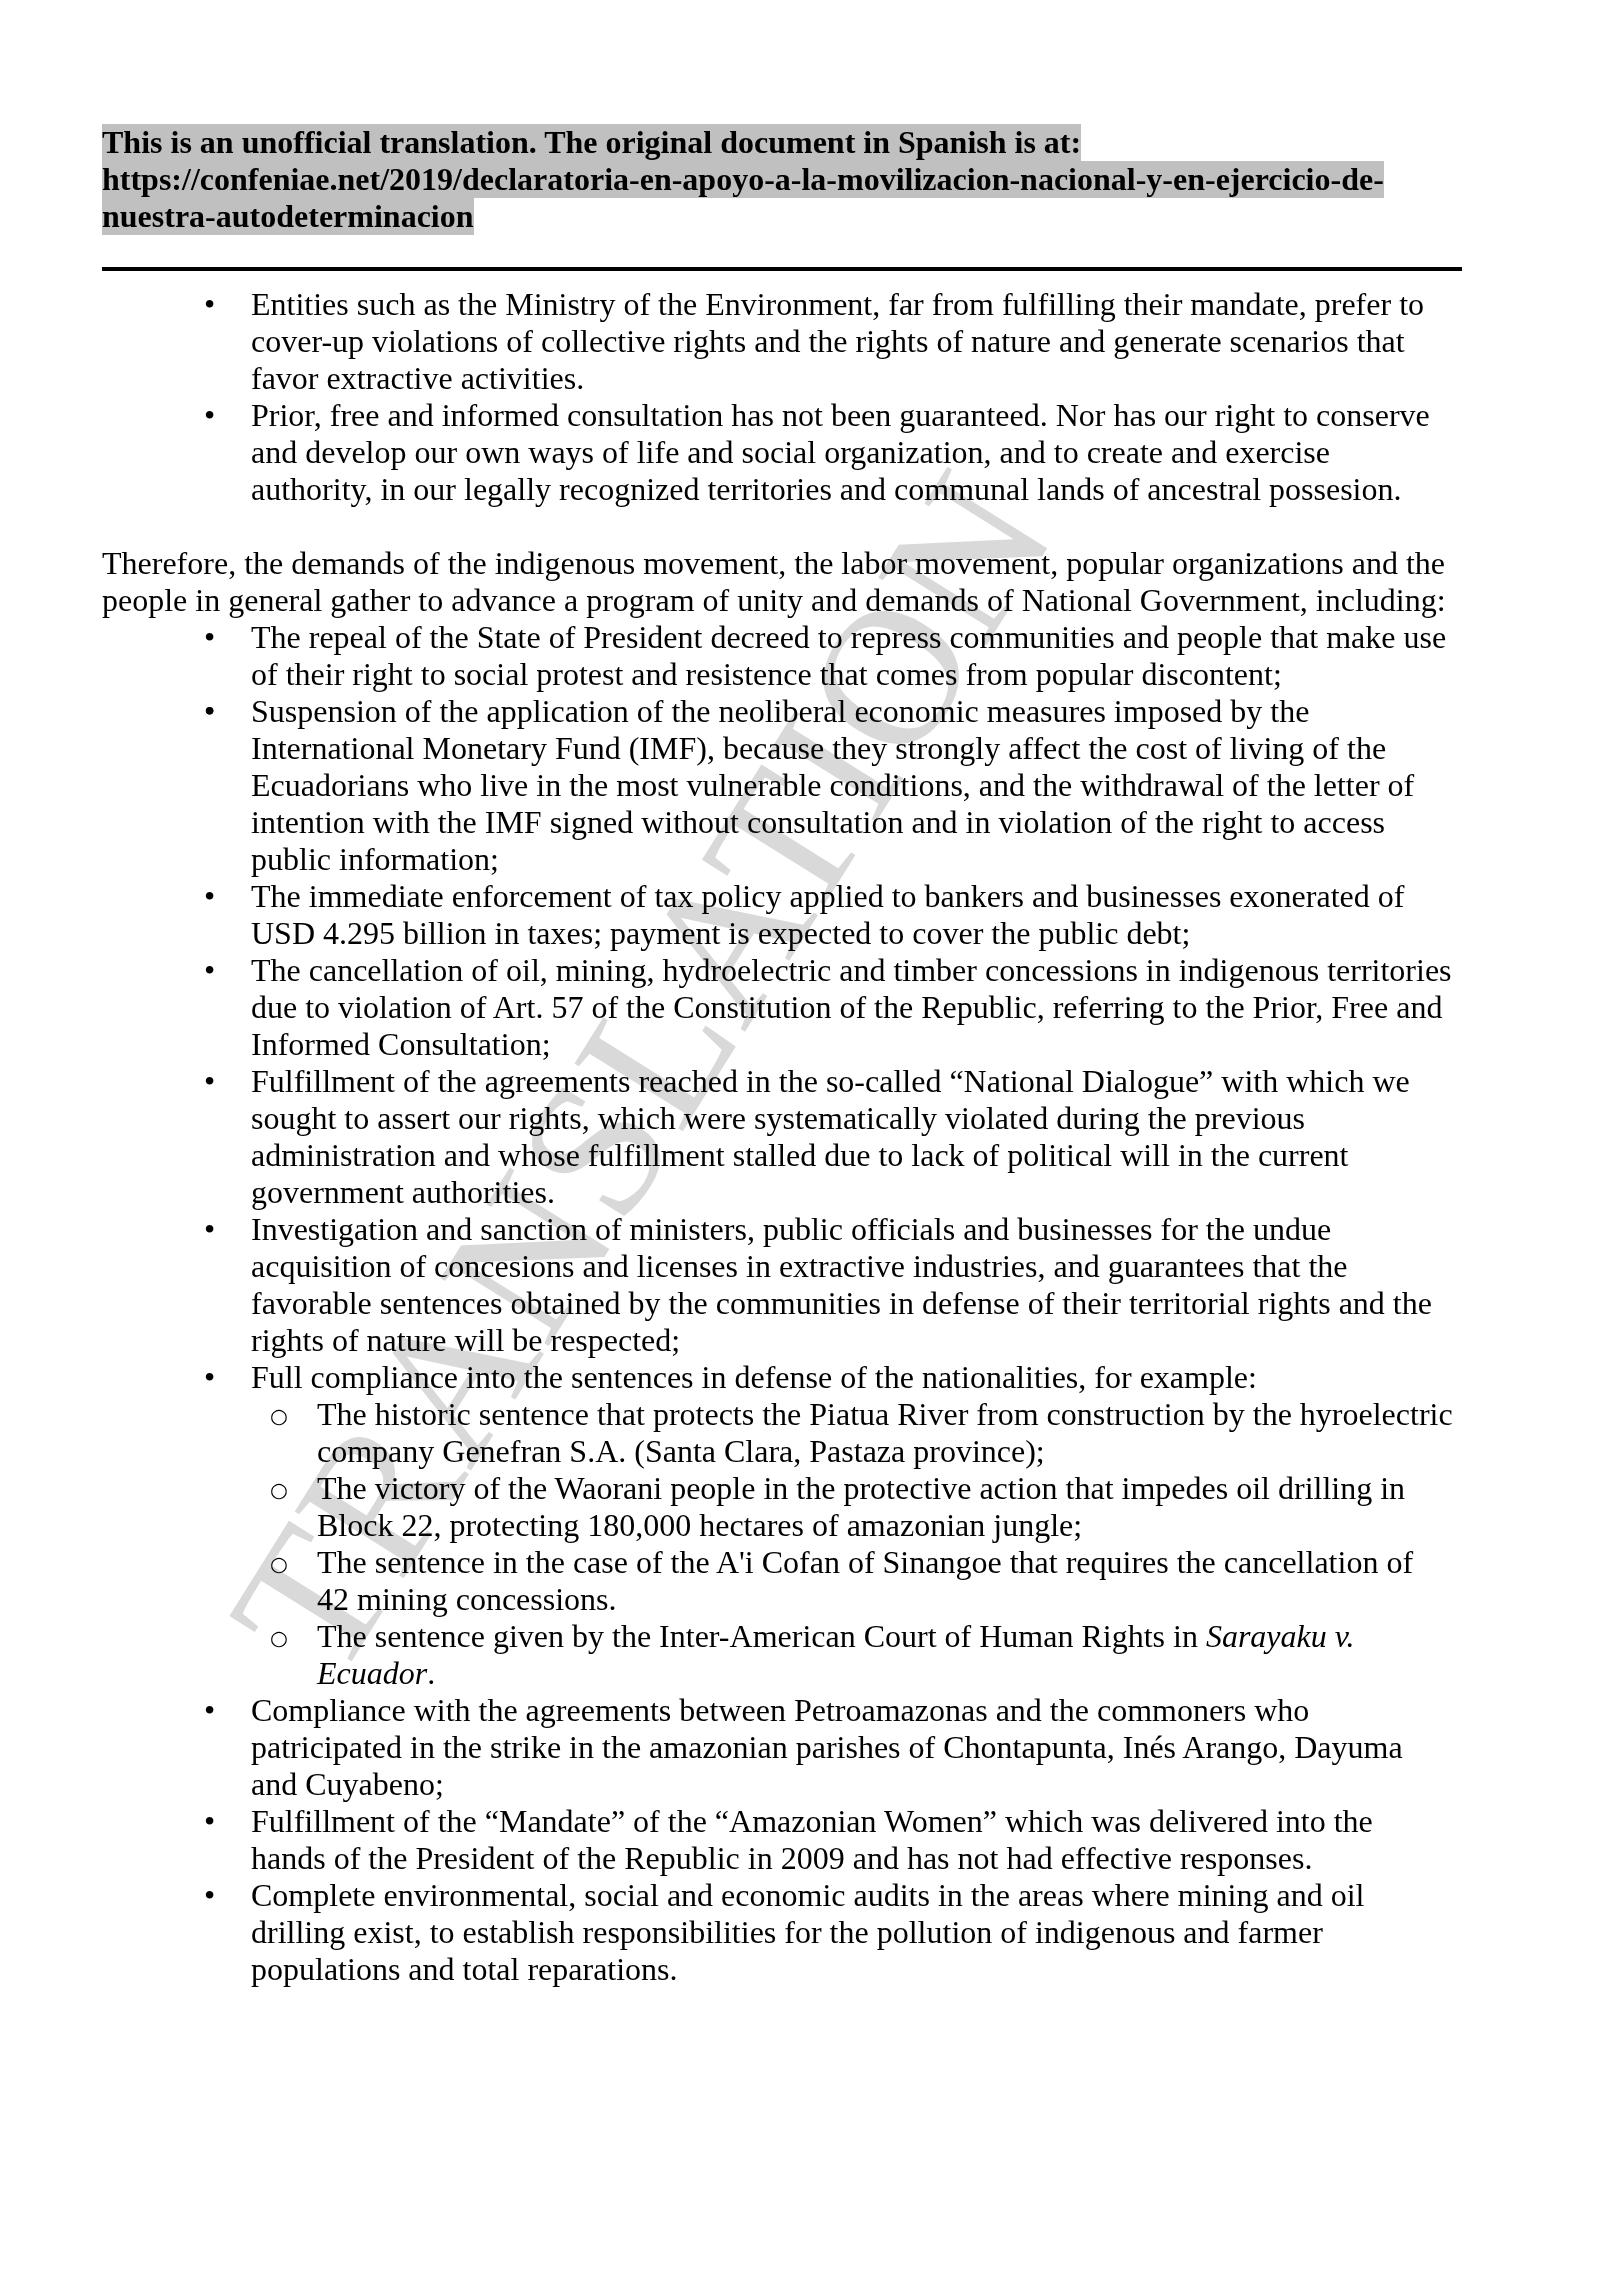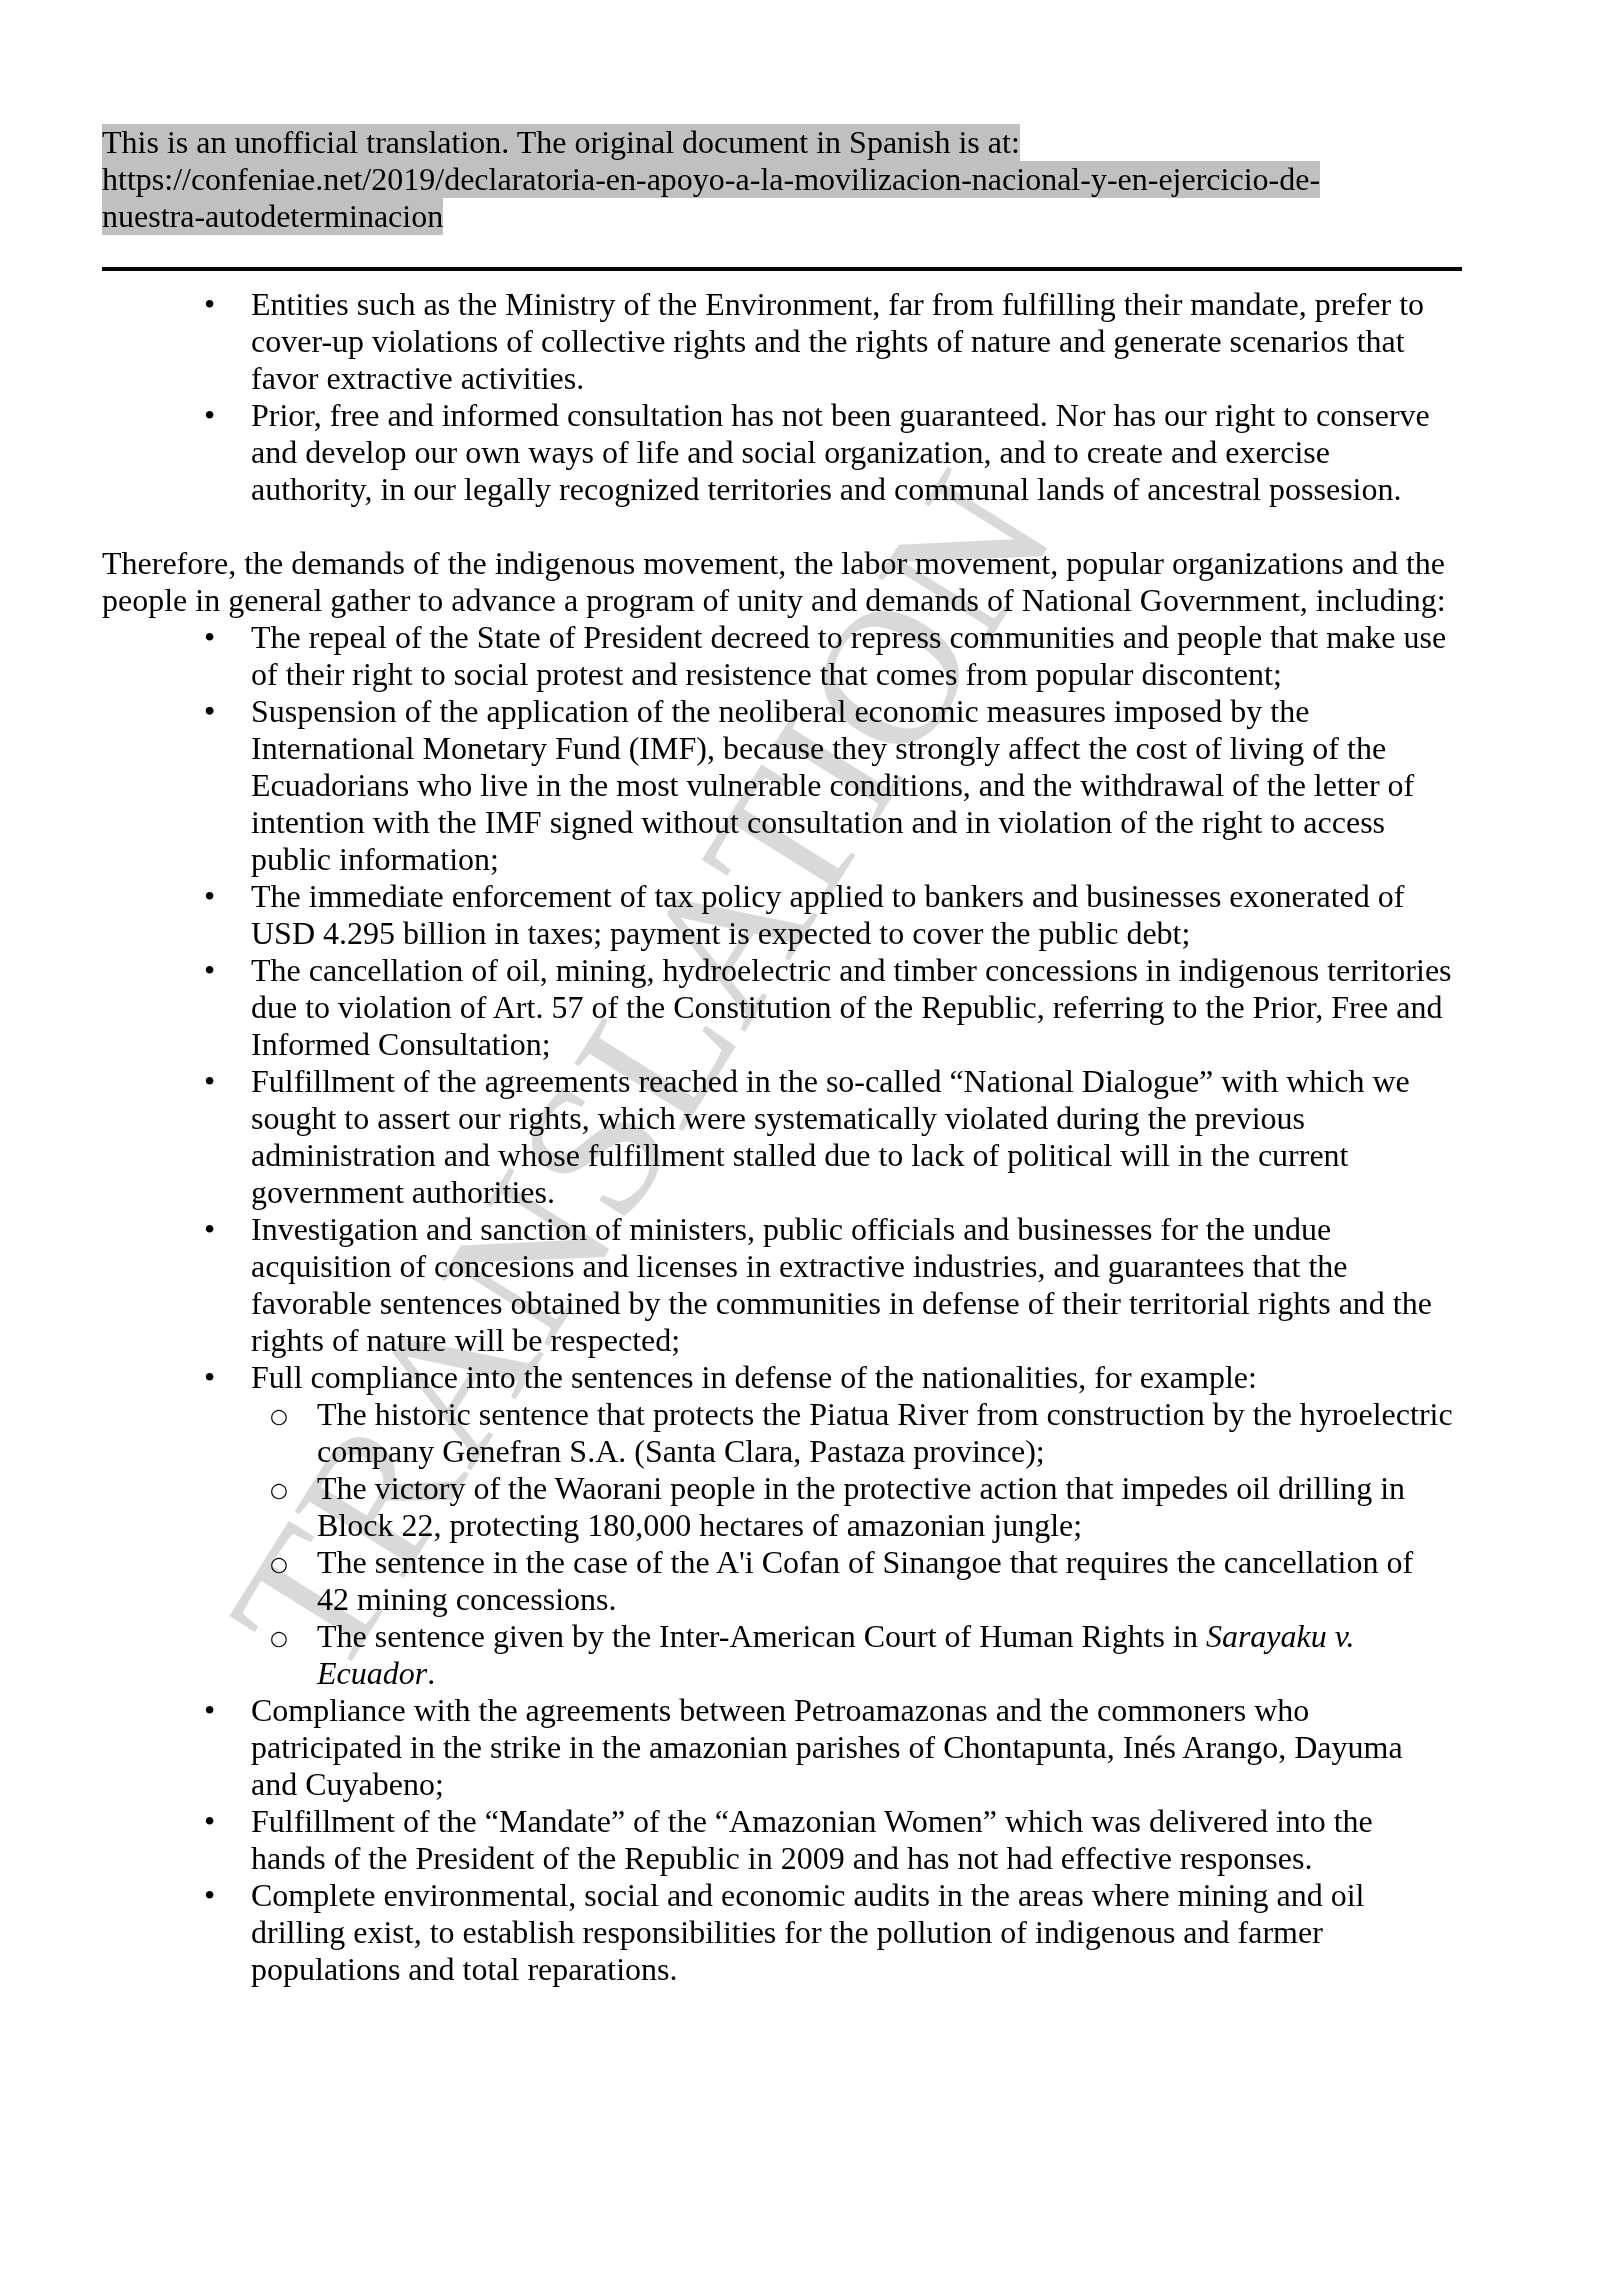--- a/index.html
+++ b/index.html
@@ -17,21 +17,21 @@
     font-family:"Liberation Serif", serif;
     font-size:195px; letter-spacing:2px;
     color:#d9d9d9; white-space:nowrap;
     z-index:0; user-select:none;
   }
   .content {
     position:relative; z-index:1;
     padding:124px 164px 0 102px;
   }
   .notice-line { white-space:nowrap; }
-  .hl { background:#c0c0c0; display:inline-block; }
+  .hl { background:#c0c0c0; display:inline-block;font-weight:bold; }
   .rule {
     border-top:4.9px solid #000000;
     width:1360px; height:0;
     margin-top:32px; margin-bottom:14.6px;
   }
   .li1 { position:relative; padding-left:149px; }
   .m1 { position:absolute; left:102px; top:0; }
   .li2 { position:relative; padding-left:215px; }
   .m2 {
     position:absolute; left:168px; top:2.9px;

